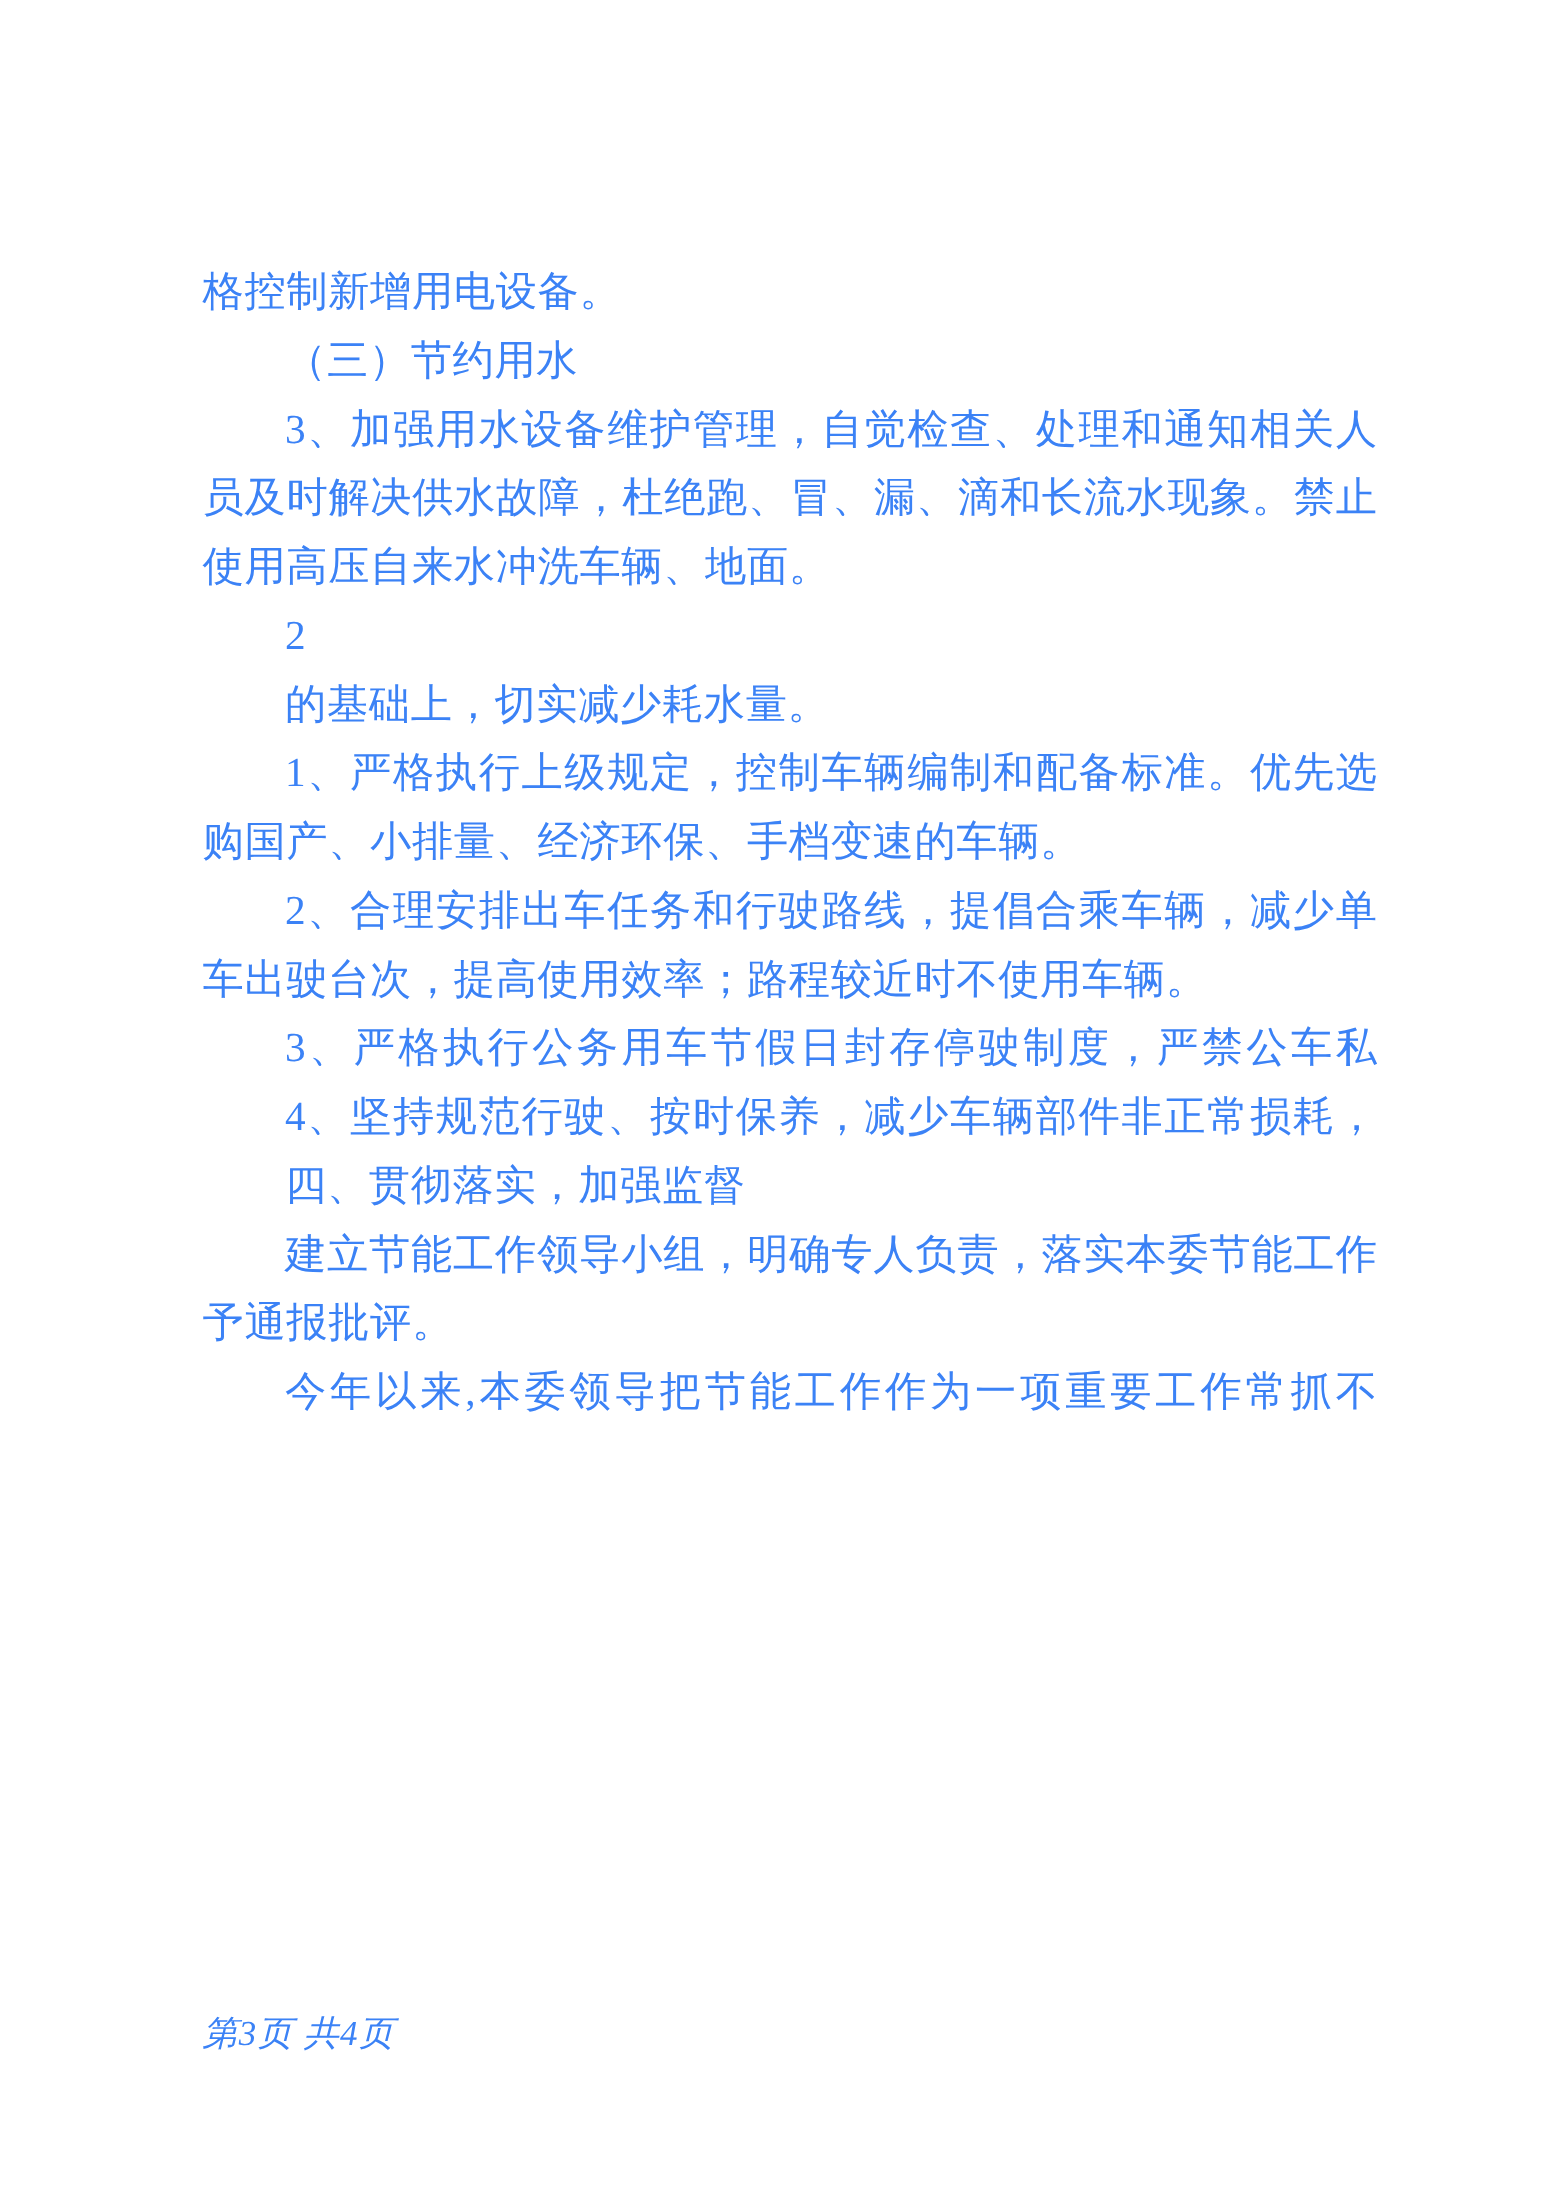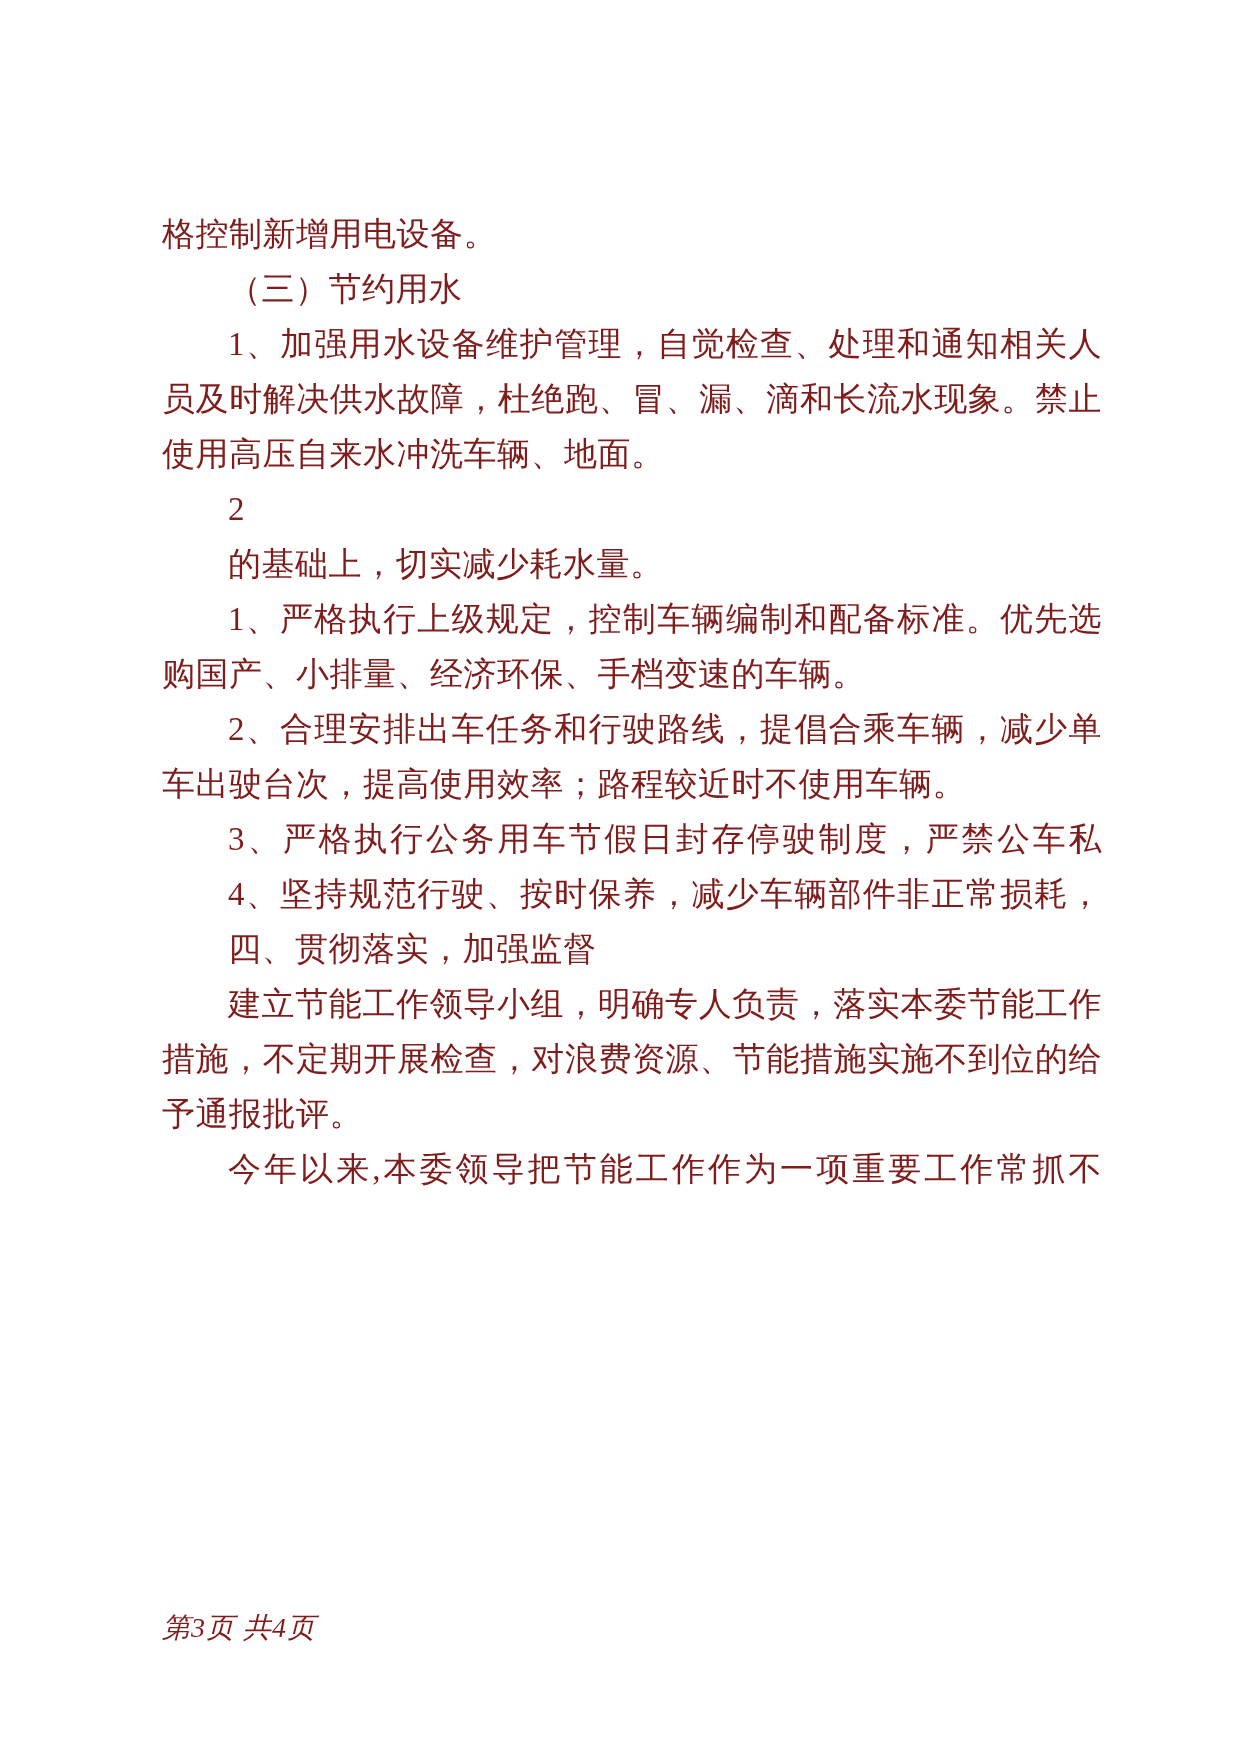--- a/index.html
+++ b/index.html
@@ -7,21 +7,21 @@
     padding: 0;
     background: #ffffff;
   }
   .page {
     position: relative;
     width: 1241px;
     height: 1754px;
     background: #ffffff;
     overflow: hidden;
     font-family: "Liberation Serif", "DejaVu Serif", serif;
-    color: #7f1d1d;
+    color: #3b82f6;
   }
   .text-block {
     position: absolute;
     left: 162px;
     top: 207px;
     width: 940px;
   }
   .line {
     height: 55px;
     line-height: 55px;
@@ -52,31 +52,30 @@
   }
 </style>
 </head>
 <body>
 
 <div class="page">
   <div class="text-block">
 
   <div class="line">格控制新增用电设备。</div>
       <div class="line indent">（三）节约用水</div>
-      <div class="line indent fill">1、加强用水设备维护管理，自觉检查、处理和通知相关人</div>
+      <div class="line indent fill">3、加强用水设备维护管理，自觉检查、处理和通知相关人</div>
       <div class="line fill">员及时解决供水故障，杜绝跑、冒、漏、滴和长流水现象。禁止</div>
       <div class="line">使用高压自来水冲洗车辆、地面。</div>
       <div class="line indent">2</div>
       <div class="line indent">的基础上，切实减少耗水量。</div>
       <div class="line indent fill">1、严格执行上级规定，控制车辆编制和配备标准。优先选</div>
       <div class="line">购国产、小排量、经济环保、手档变速的车辆。</div>
       <div class="line indent fill">2、合理安排出车任务和行驶路线，提倡合乘车辆，减少单</div>
       <div class="line">车出驶台次，提高使用效率；路程较近时不使用车辆。</div>
       <div class="line indent fill">3、严格执行公务用车节假日封存停驶制度，严禁公车私用。</div>
       <div class="line indent fill">4、坚持规范行驶、按时保养，减少车辆部件非正常损耗，</div>
       <div class="line indent">四、贯彻落实，加强监督</div>
       <div class="line indent fill">建立节能工作领导小组，明确专人负责，落实本委节能工作</div>
-      <div class="line fill">措施，不定期开展检查，对浪费资源、节能措施实施不到位的给</div>
       <div class="line">予通报批评。</div>
       <div class="line indent fill">今年以来,本委领导把节能工作作为一项重要工作常抓不懈，</div>
     </div>
   <div class="footer">第3页 共4页</div>
 </div>
 
 </body></html>

